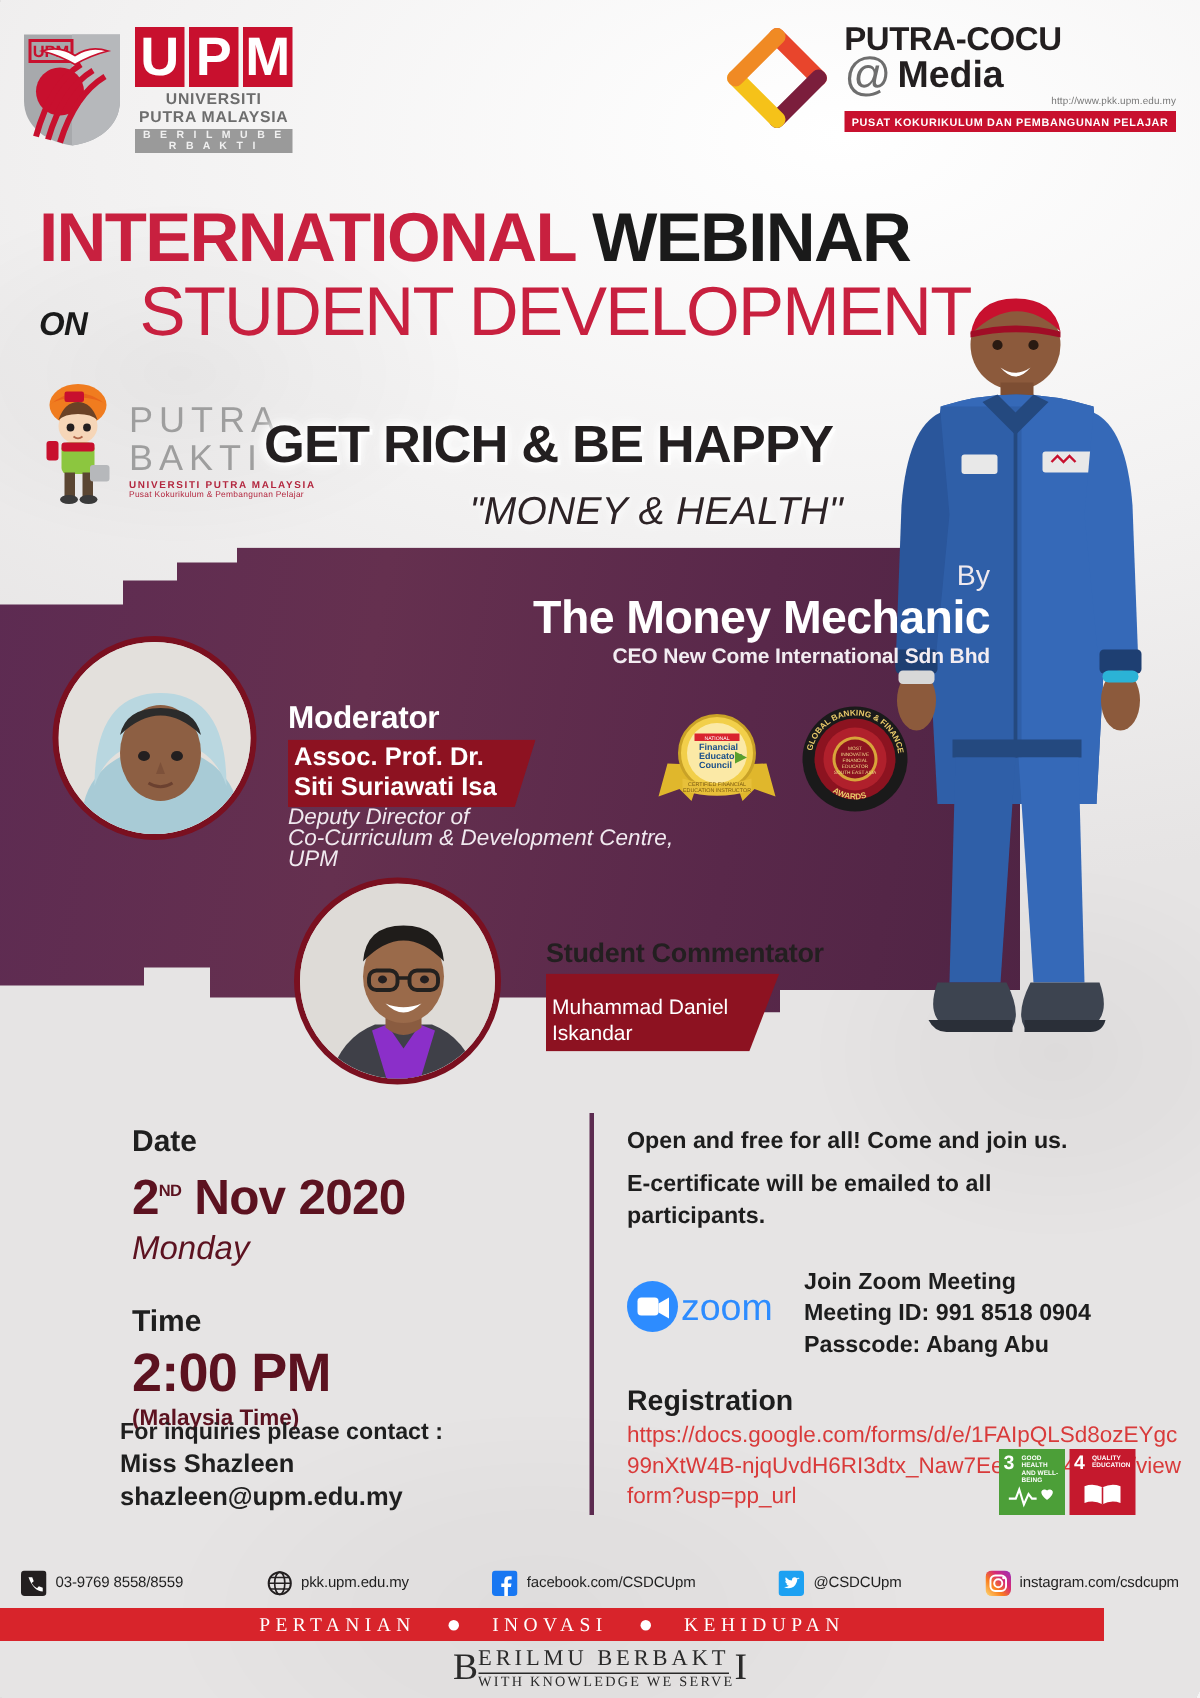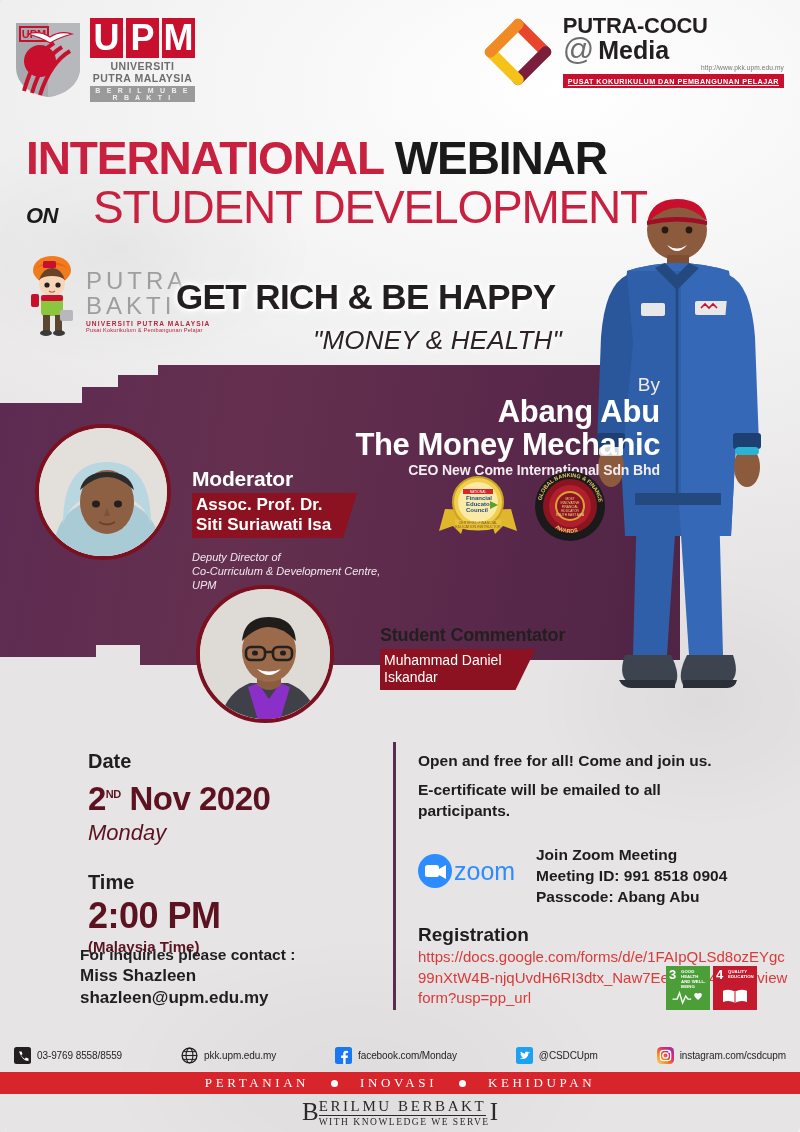--- a/index.html
+++ b/index.html
@@ -63,21 +63,21 @@
   }
   .cocu-mark { width: 76px; height: 76px; }
   .cocu-text { display: flex; flex-direction: column; }
   .cocu-t1 { font-size: 22px; font-weight: 700; color: #231f20; letter-spacing: -.3px; line-height: 23px; }
   .cocu-t2row { display: flex; align-items: center; gap: 4px; margin-top: -1px; }
   .cocu-at { font-size: 31px; color: #6e6e6e; font-weight: 400; line-height: 28px; }
   .cocu-t2 { font-size: 25px; font-weight: 700; color: #231f20; line-height: 27px; }
   .cocu-url { font-size: 6.6px; color: #777; text-align: right; margin-top: 0px; letter-spacing: .1px; }
   .cocu-band {
     background: #c8102e; color: #fff; font-size: 7.2px; font-weight: 700;
-    letter-spacing: .45px; padding: 2.5px 5px; margin-top: 3px; text-align: right; text-decoration: underline;
+    letter-spacing: .45px; padding: 2.5px 5px; margin-top: 3px; text-align: right;
   }
 
   
   .title-block { position: absolute; left: 26px; top: 134px; }
   .title-line1 {
     font-size: 46px; font-weight: 700; letter-spacing: -1.1px; line-height: 48px;
     white-space: nowrap;
   }
   .t-intl { color: #c8203f; }
   .t-web { color: #1a1a1a; }
@@ -153,32 +153,32 @@
     background: #d8d6d3;
   }
   .mod-text { position: absolute; left: 192px; top: 466px; }
   .mod-label { font-size: 21px; font-weight: 700; color: #ffffff; line-height: 25px; letter-spacing: -.2px; }
   .mod-band {
     background: #8d1221; display: inline-block; padding: 2px 26px 3px 4px;
     margin-top: 2px;
     clip-path: polygon(0 0, 100% 0, calc(100% - 14px) 100%, 0 100%);
   }
   .mod-name { font-size: 17px; font-weight: 700; color: #fff; line-height: 20px; white-space: nowrap; }
-  .mod-desc { font-size: 11px; font-style: italic; color: #f0e9ef; line-height: 14px; margin-top: 12px; }
+  .mod-desc { font-size: 15px; font-style: italic; color: #f0e9ef; line-height: 14px; margin-top: 0; }
 
   
   .stu-photo {
     position: absolute; left: 196px; top: 585px;
     width: 138px; height: 138px; border-radius: 50%;
     border: 4px solid #7a1020; overflow: hidden; background: #cfcdca;
   }
-  .stu-text { position: absolute; left: 380px; top: 624px; }
+  .stu-text { position: absolute; left: 364px; top: 624px; }
   .stu-label { font-size: 18px; font-weight: 700; color: #231f20; line-height: 22px; letter-spacing: -.2px; }
   .stu-band {
-    background: #8d1221; display: inline-block; padding: 3px 34px 4px 4px; margin-top: 3px;
+    background: #8d1221; display: inline-block; padding: 14px 34px 4px 4px; margin-top: 3px;
     clip-path: polygon(0 0, 100% 0, calc(100% - 20px) 100%, 0 100%);
   }
   .stu-name { font-size: 14px; color: #fff; font-weight: 400; line-height: 17px; white-space: nowrap; }
 
   
   .mechanic { position: absolute; right: 10px; top: 175px; width: 235px; height: 545px; }
 
   
   .dt-block { position: absolute; left: 88px; top: 748px; }
   .dt-lbl { font-size: 20px; font-weight: 700; color: #1f1f1f; line-height: 26px; }
@@ -221,21 +221,21 @@
   .footer-contacts {
     position: absolute; left: 0; bottom: 68px; width: 800px;
     display: flex; align-items: center; padding: 0 14px;
     gap: 0; justify-content: space-between;
   }
   .fc-item { display: flex; align-items: center; gap: 6px; }
   .fc-ico { width: 17px; height: 17px; flex: none; }
   .fc-txt { font-size: 10px; color: #1f1f1f; font-weight: 400; letter-spacing: -.1px; }
 
   .red-band {
-    position: absolute; left: 0; bottom: 38px; width: 800px; height: 22px;
+    position: absolute; left: 0; bottom: 38px; width: 736px; height: 22px;
     background: #d8242b; display: flex; align-items: center; justify-content: center;
     gap: 22px;
   }
   .rb-word { color: #fff; font-family: "Liberation Serif", serif; font-size: 13px; letter-spacing: 3.6px; }
   .rb-dot { width: 7px; height: 7px; background: #fff; border-radius: 50%; }
 
   .berilmu { position: absolute; left: 0; bottom: 4px; width: 800px; text-align: center; }
   .br-inner { display: inline-flex; align-items: flex-start; font-family: "Liberation Serif", serif; color: #2a2a2a; }
   .br-b { font-size: 25px; line-height: 25px; }
   .br-mid { display: flex; flex-direction: column; align-items: flex-start; }
@@ -376,21 +376,20 @@
     <path d="M124 330 l10 150 34 0 -4 -150 z" fill="#3569b8"></path>
 
     <path d="M70 480 q-8 22 6 30 l44 0 q6 -10 -4 -30 z" fill="#3d4450"></path>
     <path d="M132 480 q-10 20 -4 30 l44 0 q14 -8 6 -30 z" fill="#3d4450"></path>
     <path d="M64 505 q4 8 12 8 l44 0 0 -8 z" fill="#2a2f38"></path>
     <path d="M128 505 l0 8 44 0 q8 0 10 -8 z" fill="#2a2f38"></path>
   </svg>
 
   <div class="speaker-block">
     <div class="sp-by">By</div>
-    <div class="sp-name">Abang Abu</div>
     <div class="sp-title">The Money Mechanic</div>
     <div class="sp-role">CEO New Come International Sdn Bhd</div>
   </div>
 
   <div class="awards">
     <svg class="badge-gold" viewBox="0 0 82 62">
       <path d="M8 34 l-6 22 14 -5 8 8 8 -24 z" fill="#e0b72c"></path>
       <path d="M74 34 l6 22 -14 -5 -8 8 -8 -24 z" fill="#e0b72c"></path>
       <circle cx="41" cy="27" r="25" fill="#f2cf4a" stroke="#c9a227" stroke-width="2"></circle>
       <circle cx="41" cy="27" r="20" fill="#fbe9a6"></circle>
@@ -560,21 +559,21 @@
         <line x1="2.4" y1="4.6" x2="14.6" y2="4.6" stroke="#231f20" stroke-width="1"></line>
         <line x1="2.4" y1="12.4" x2="14.6" y2="12.4" stroke="#231f20" stroke-width="1"></line>
       </svg>
       <span class="fc-txt">pkk.upm.edu.my</span>
     </div>
     <div class="fc-item">
       <svg class="fc-ico" viewBox="0 0 17 17">
         <rect width="17" height="17" rx="2.5" fill="#1877F2"></rect>
         <path d="M10.6 17 l0 -6 2 0 .4 -2.4 -2.4 0 0 -1.5 q0 -1.1 1.2 -1.1 l1.3 0 0 -2.1 q-.9 -.15 -2 -.15 -2.9 0 -2.9 2.9 l0 1.95 -2 0 0 2.4 2 0 0 6 z" fill="#fff"></path>
       </svg>
-      <span class="fc-txt">facebook.com/Monday</span>
+      <span class="fc-txt">facebook.com/CSDCUpm</span>
     </div>
     <div class="fc-item">
       <svg class="fc-ico" viewBox="0 0 17 17">
         <rect width="17" height="17" rx="2.5" fill="#1DA1F2"></rect>
         <path d="M14 5.4 q-.6 .3 -1.3 .4 .7 -.45 .95 -1.2 -.65 .4 -1.4 .55 -.6 -.65 -1.5 -.65 -1.75 0 -1.75 1.75 0 .25 .05 .45 -2.6 -.15 -4.2 -2.15 -.3 .5 -.3 1.05 0 1.1 .85 1.6 -.5 0 -.95 -.25 0 1.5 1.5 1.85 -.3 .1 -.8 .05 .4 1.3 1.75 1.3 -1.05 .85 -2.65 .85 -.3 0 -.55 -.05 1.4 .9 3.15 .9 3.8 0 5.25 -3.95 .35 -.95 .35 -1.8 0 -.2 0 -.3 .6 -.4 1.05 -1 z" fill="#fff"></path>
       </svg>
       <span class="fc-txt">@CSDCUpm</span>
     </div>
     <div class="fc-item">
       <svg class="fc-ico" viewBox="0 0 17 17">

